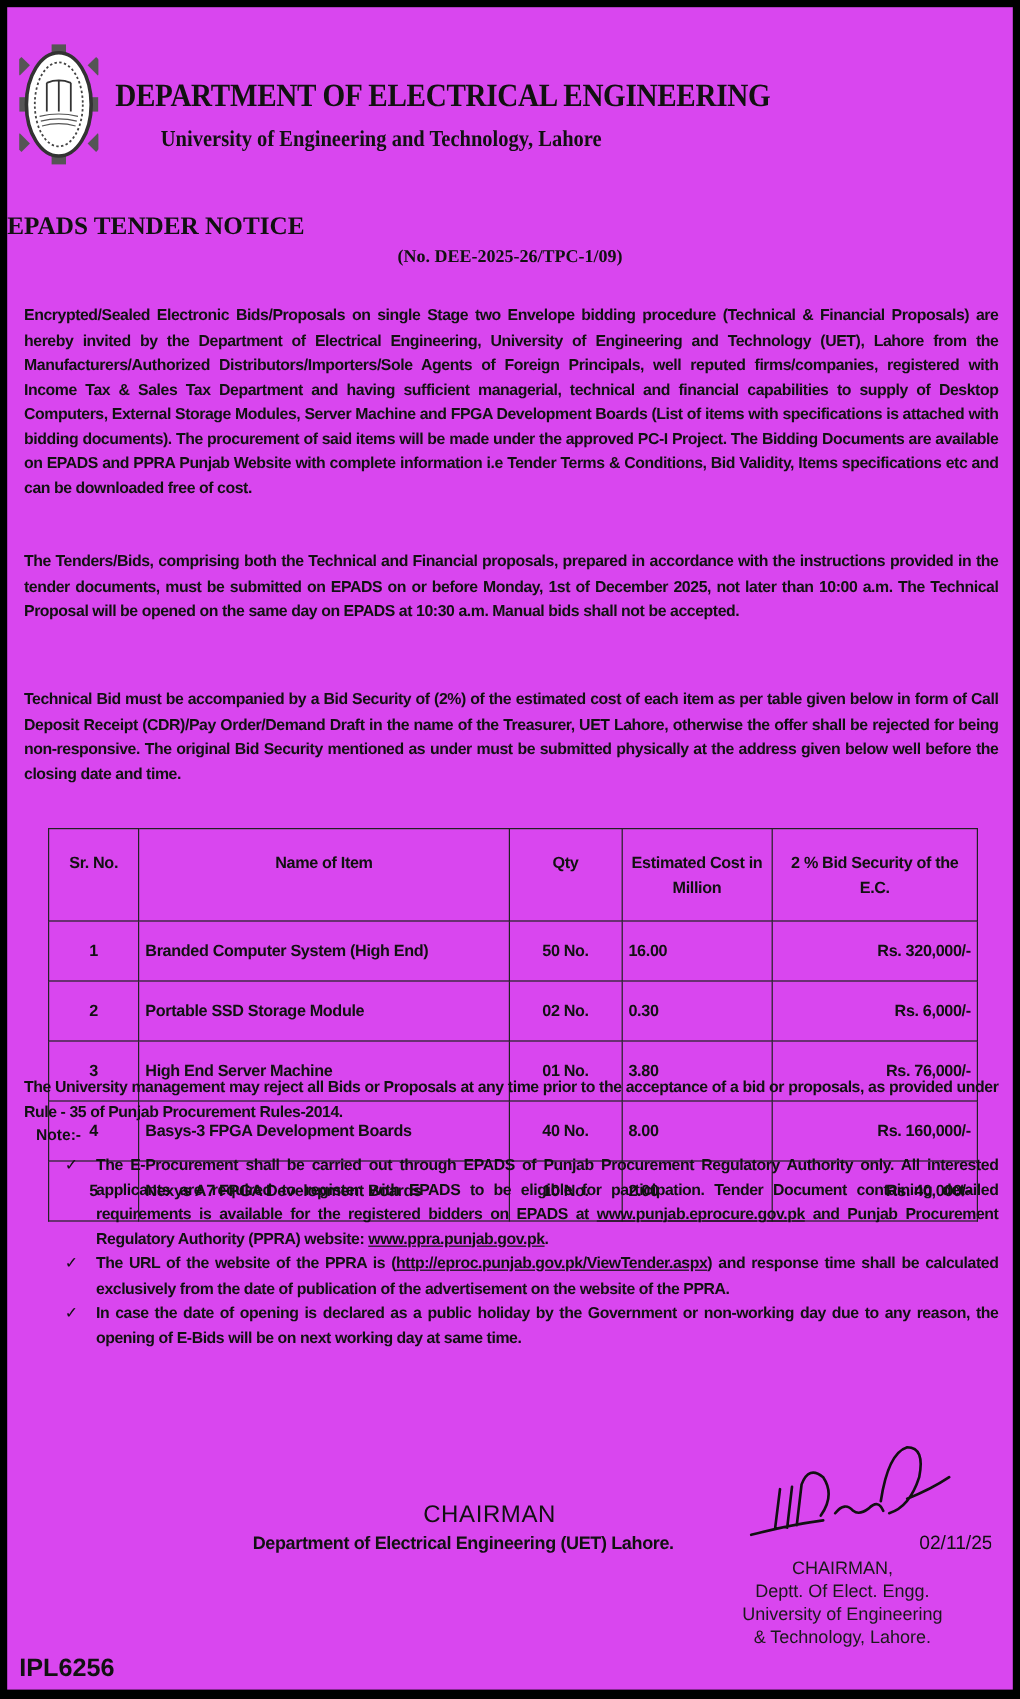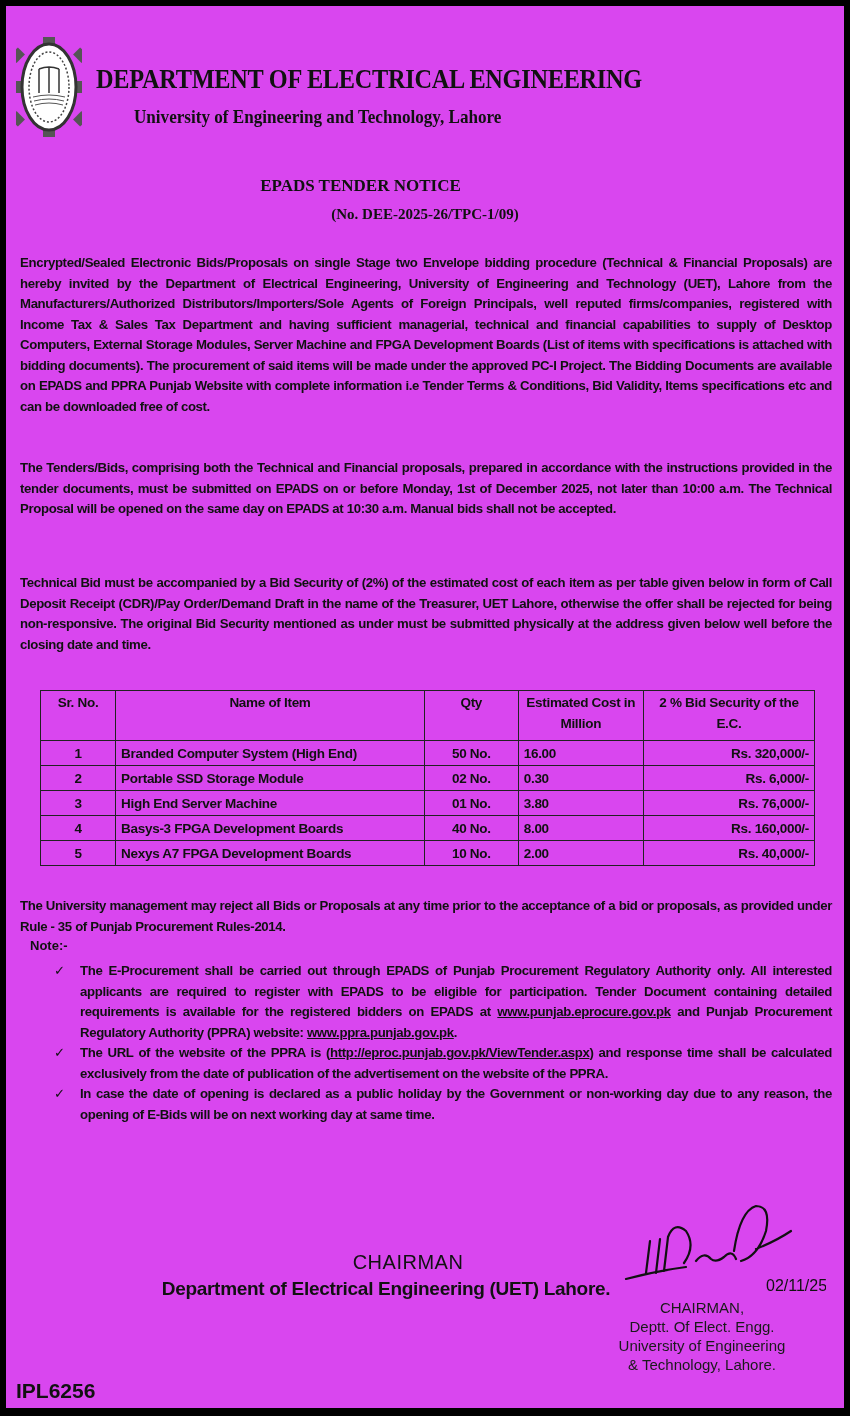--- a/index.html
+++ b/index.html
@@ -14,60 +14,60 @@
     position: absolute; left: 90px; top: 58px; width: 700px;
     font-family: "Liberation Serif", serif; font-weight: bold;
     font-size: 27px; letter-spacing: -0.3px; transform: scaleX(0.9); transform-origin: left;
   }
   .hdr-sub {
     position: absolute; left: 128px; top: 100px; width: 600px;
     font-family: "Liberation Serif", serif; font-weight: bold; font-size: 19px;
     transform: scaleX(0.9); transform-origin: left;
   }
   .notice-title {
-    position: absolute; left: 0; top: 170px; width: 709px; text-align: center;
-    font-family: "Liberation Serif", serif; font-weight: bold; font-size: 17px;
+    position: absolute; left: 0; top: 170px; width: 709px; text-align: left;
+    font-family: "Liberation Serif", serif; font-weight: bold; font-size: 21px;
   }
   .notice-no {
     position: absolute; left: 0; top: 200px; width: 838px; text-align: center;
     font-family: "Liberation Serif", serif; font-weight: bold; font-size: 15px;
   }
   .para {
     position: absolute; left: 14px; width: 812px;
     font-size: 13.2px; line-height: 20.5px; text-align: justify; font-weight: bold;
     letter-spacing: -0.35px;
   }
   .p1 { top: 247px; }
   .p2 { top: 452px; }
   .p3 { top: 567px; }
   table.items {
     position: absolute; left: 34px; top: 684px; width: 775px;
     border-collapse: collapse; font-size: 13.5px; font-weight: bold;
   }
-  table.items th, table.items td { border: 1.5px solid #222; padding: 1px 5px; letter-spacing: -0.3px; }
+  table.items th, table.items td { border: 1.5px solid #222; padding: 17px 5px; letter-spacing: -0.3px; }
   table.items th { font-weight: bold; vertical-align: top; height: 50px; line-height: 21px; }
   table.items td { height: 25px; }
   .c-sr { width: 72px; text-align: center; }
   .c-name { width: 296px; text-align: left; }
   .c-qty { width: 90px; text-align: center; }
   .c-cost { width: 120px; text-align: left; }
   .c-sec { width: 164px; text-align: right; }
   th.c-cost, th.c-sec, th.c-name { text-align: center; }
   .p4 { top: 890px; }
   .note-label { position: absolute; left: 24px; top: 932px; font-size: 13px; font-weight: bold; }
   .notes { position: absolute; left: 48px; top: 955px; width: 778px; list-style: none; }
   .notes li {
     position: relative; padding-left: 26px; font-size: 13.2px; line-height: 20.5px;
     font-weight: bold; text-align: justify; letter-spacing: -0.35px; margin-bottom: 0;
   }
   .notes li .check { position: absolute; left: 0; top: 0; font-weight: normal; }
   .notes a { color: #111; text-decoration: underline; }
   .sig-block { position: absolute; left: 0; top: 1245px; width: 760px; text-align: center; }
   .sig-title { font-size: 20px; font-weight: normal; letter-spacing: 0.5px; padding-left: 44px; }
-  .sig-dept { font-size: 19px; font-weight: bold; margin-top: 4px; letter-spacing: -0.3px; }
+  .sig-dept { font-size: 15px; font-weight: bold; margin-top: 4px; letter-spacing: -0.3px; }
   .sig-addr { font-size: 14px; font-weight: bold; margin-top: 3px; letter-spacing: -0.2px; }
   .stamp {
     position: absolute; left: 586px; top: 1292px; width: 220px; text-align: center;
     font-size: 15px; line-height: 19px; color: #1a1a1a;
   }
   .stamp div { white-space: nowrap; }
   .signature { position: absolute; left: 610px; top: 1195px; width: 210px; height: 110px; }
   .ref-code {
     position: absolute; left: 10px; top: 1373px; font-size: 21px; font-weight: bold;
     font-family: "Liberation Sans", sans-serif;

